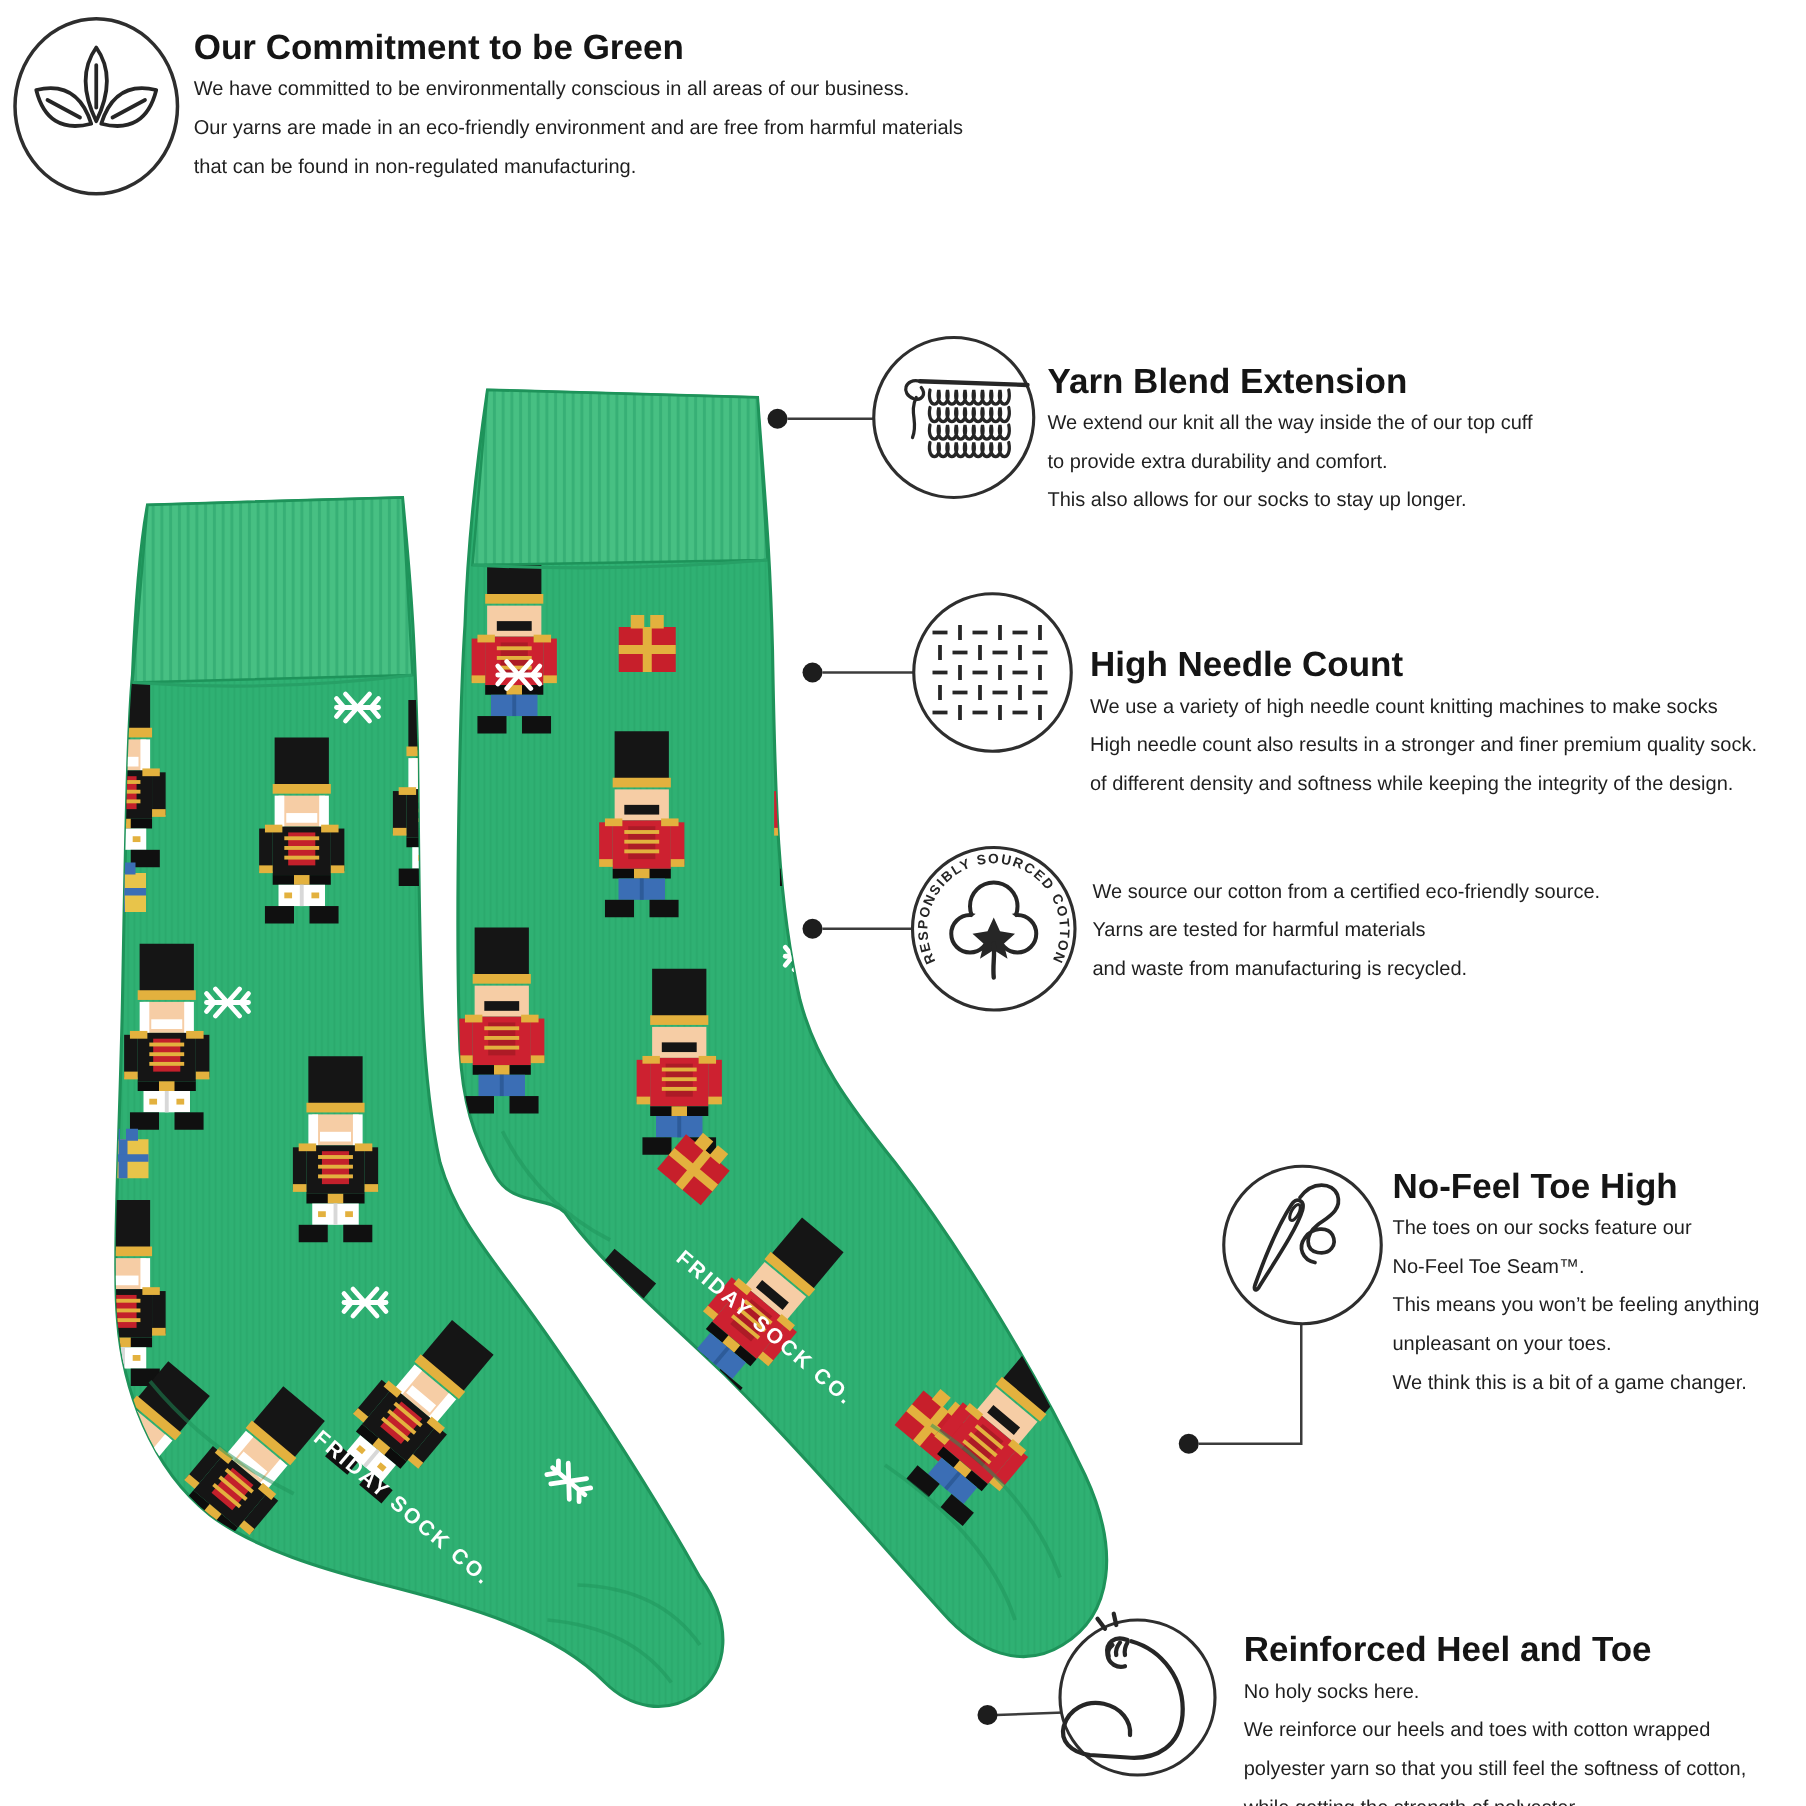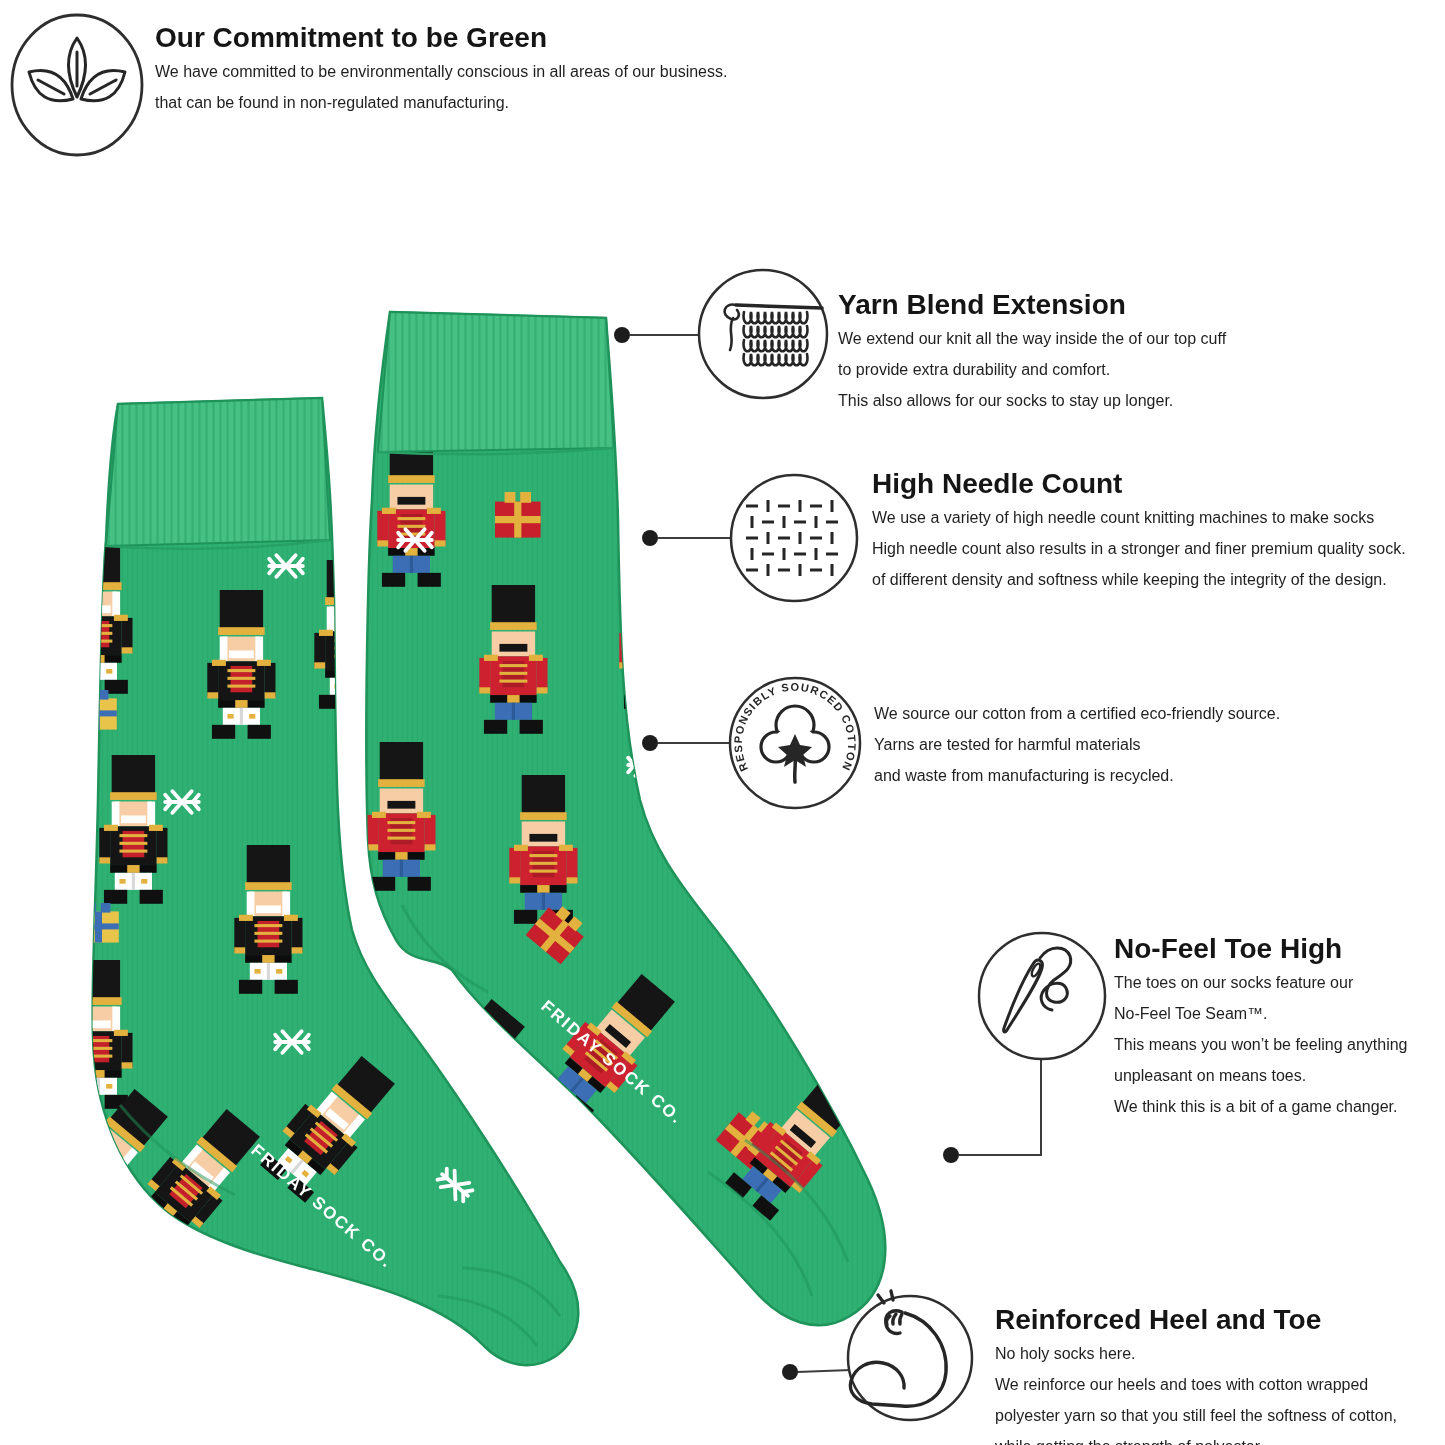--- a/index.html
+++ b/index.html
@@ -304,49 +304,50 @@
       <path d="M 890,1316 q -5,4 -3,9 M 896,1314 q -4,5 -3,10 M 902,1314 q -3,5 -2,10"></path>
       <path d="M 905,1313 C 930,1320 948,1344 946,1372 C 944,1396 926,1408 902,1406 L 872,1404 C 856,1402 848,1392 851,1381 C 855,1367 869,1360 883,1363 C 897,1366 905,1377 904,1388"></path>
       <path d="M 884,1303 l -6,-8 M 893,1300 l -2,-9"></path>
     </g>
   </g>
 </svg>
 
 <div class="feat" style="left:155px;top:26px">
   <h3>Our Commitment to be Green</h3>
   <div class="fl">We have committed to be environmentally conscious in all areas of our business.</div>
+  <div class="fl">Our yarns are made in an eco-friendly environment and are free from harmful materials</div>
   <div class="fl">that can be found in non-regulated manufacturing.</div>
 </div>
 
 <div class="feat" style="left:838px;top:293px">
   <h3>Yarn Blend Extension</h3>
   <div class="fl">We extend our knit all the way inside the of our top cuff</div>
   <div class="fl">to provide extra durability and comfort.</div>
   <div class="fl">This also allows for our socks to stay up longer.</div>
 </div>
 
-<div class="feat" style="left:872px;top:472px">
+<div class="feat" style="left:872px;top:520px">
   <h3>High Needle Count</h3>
   <div class="fl">We use a variety of high needle count knitting machines to make socks</div>
   <div class="fl">High needle count also results in a stronger and finer premium quality sock.</div>
   <div class="fl">of different density and softness while keeping the integrity of the design.</div>
 </div>
 
 <div class="feat" style="left:874px;top:692px">
   <div class="fl">We source our cotton from a certified eco-friendly source.</div>
   <div class="fl">Yarns are tested for harmful materials</div>
   <div class="fl">and waste from manufacturing is recycled.</div>
 </div>
 
 <div class="feat" style="left:1114px;top:937px">
   <h3>No-Feel Toe High</h3>
   <div class="fl">The toes on our socks feature our</div>
   <div class="fl">No-Feel Toe Seam™.</div>
   <div class="fl">This means you won’t be feeling anything</div>
-  <div class="fl">unpleasant on means toes.</div>
+  <div class="fl">unpleasant on your toes.</div>
   <div class="fl">We think this is a bit of a game changer.</div>
 </div>
 
 <div class="feat" style="left:995px;top:1308px">
   <h3>Reinforced Heel and Toe</h3>
   <div class="fl">No holy socks here.</div>
   <div class="fl">We reinforce our heels and toes with cotton wrapped</div>
   <div class="fl">polyester yarn so that you still feel the softness of cotton,</div>
   <div class="fl">while getting the strength of polyester.</div>
 </div>

